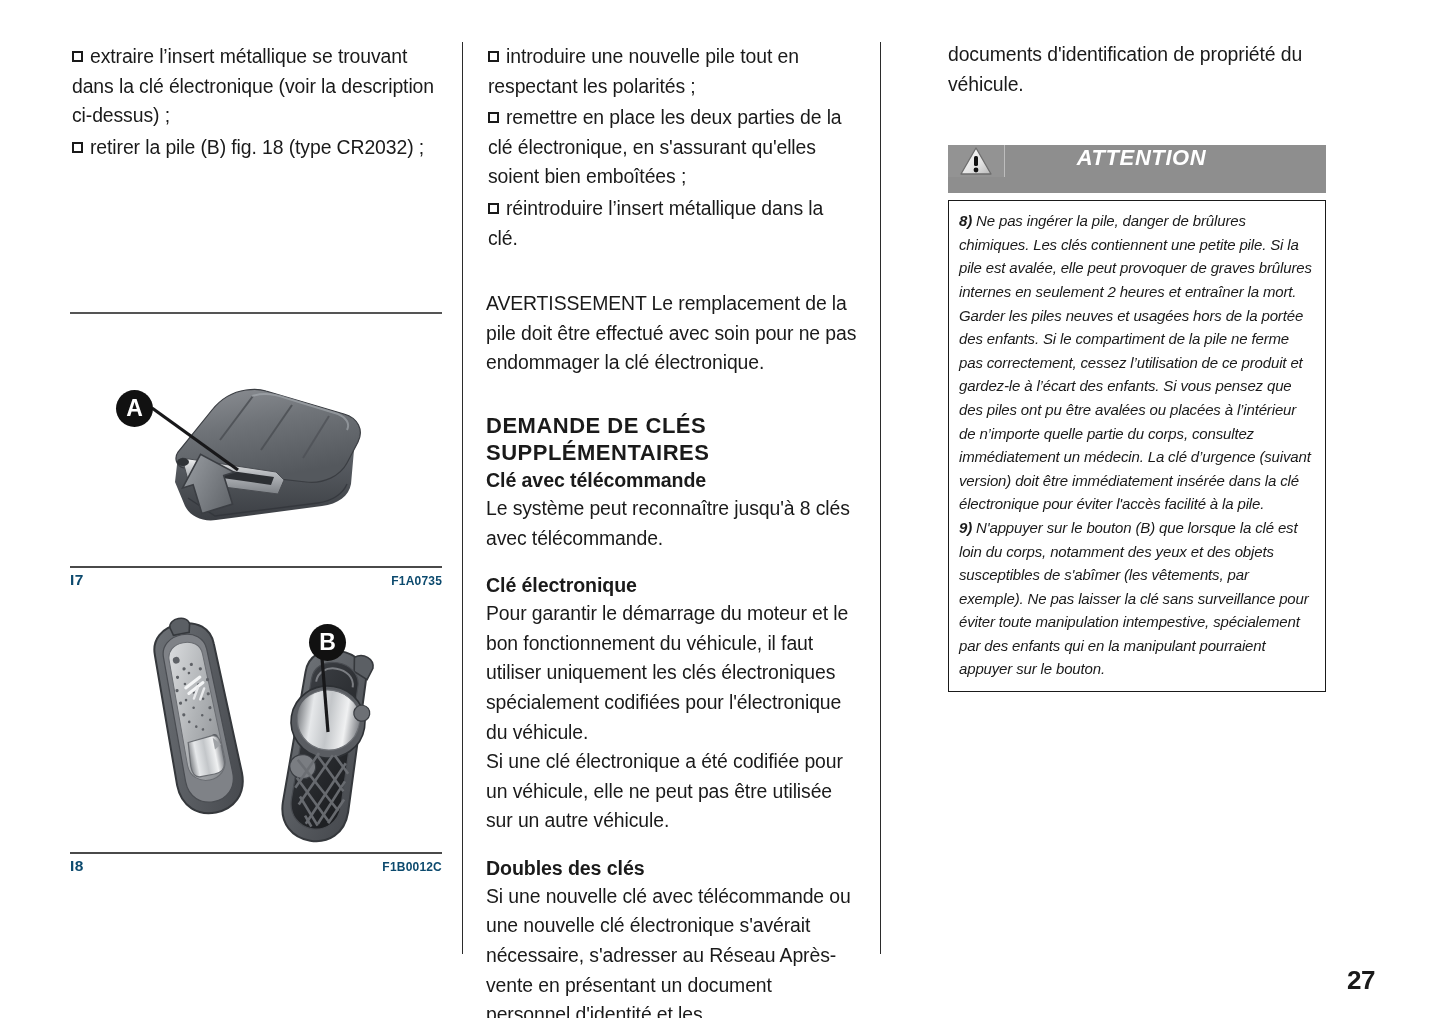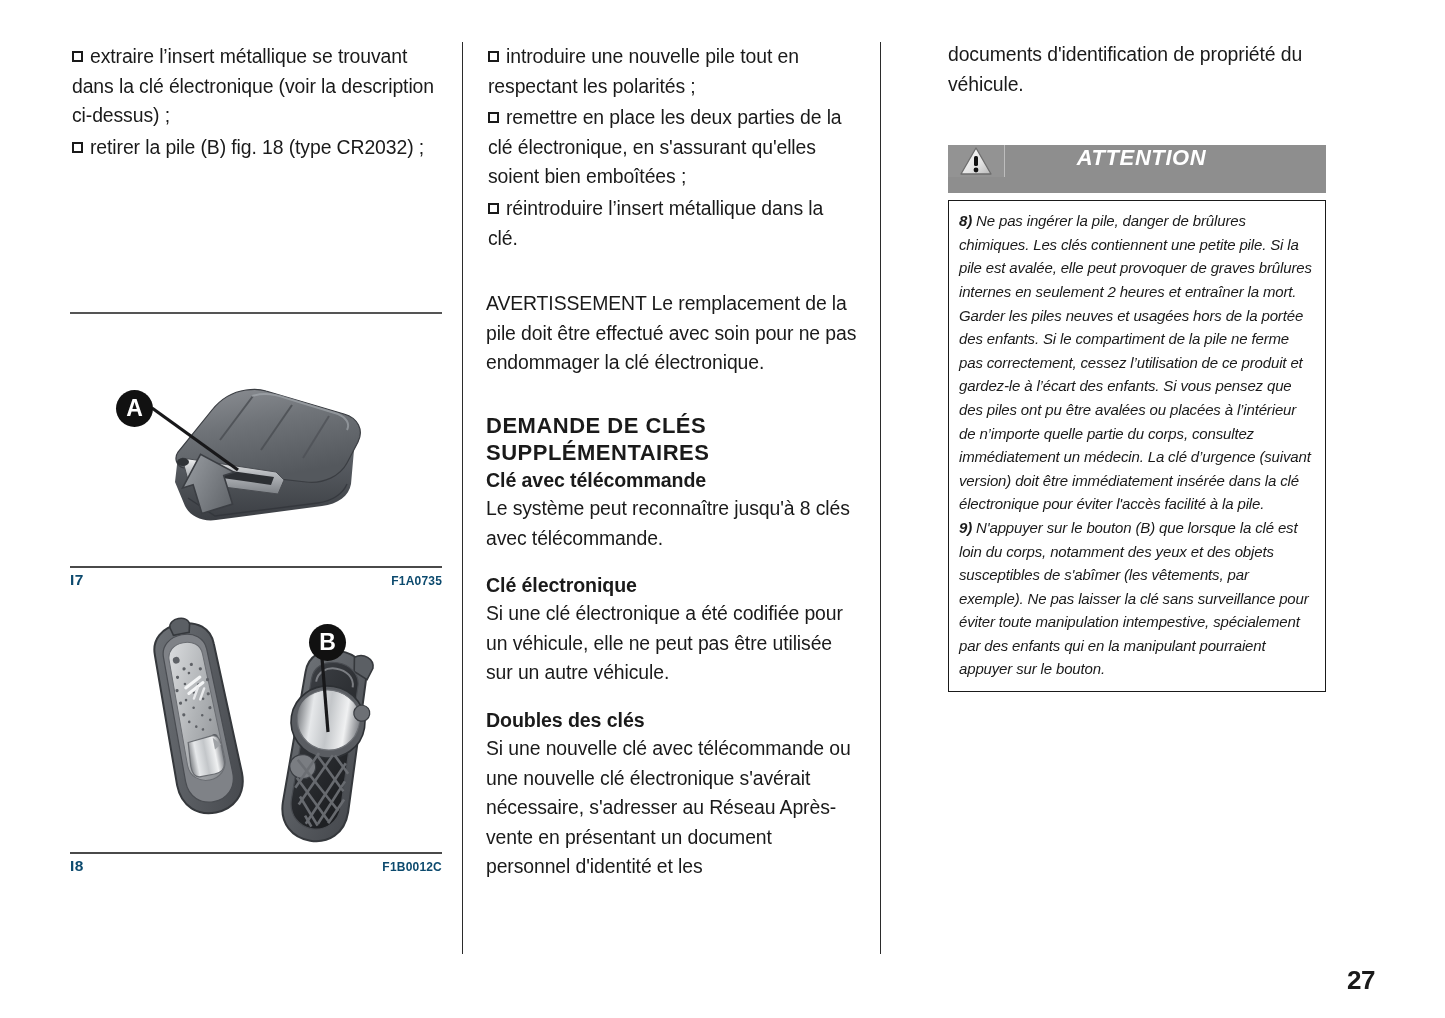--- a/index.html
+++ b/index.html
@@ -409,20 +409,21 @@
 
     <h2 class="sec-title">DEMANDE DE CLÉS</h2>
     <h2 class="sec-title">SUPPLÉMENTAIRES</h2>
 
     <h3 class="sub-title">Clé avec télécommande</h3>
     <div class="body-text">Le système peut reconnaître jusqu'à 8 clés avec télécommande.</div>
 
     <div style="height:18px"></div>
 
     <h3 class="sub-title">Clé électronique</h3>
+    <div class="body-text">Pour garantir le démarrage du moteur et le bon fonctionnement du véhicule, il faut utiliser uniquement les clés électroniques spécialement codifiées pour l'électronique du véhicule.</div>
     <div class="body-text">Si une clé électronique a été codifiée pour un véhicule, elle ne peut pas être utilisée sur un autre véhicule.</div>
 
     <div style="height:18px"></div>
 
     <h3 class="sub-title">Doubles des clés</h3>
     <div class="body-text">Si une nouvelle clé avec télécommande ou une nouvelle clé électronique s'avérait nécessaire, s'adresser au Réseau Après-vente en présentant un document personnel d'identité et les</div>
   </div>
 
   <div class="col col-3">
     <div class="body-text">documents d'identification de propriété du véhicule.</div>

